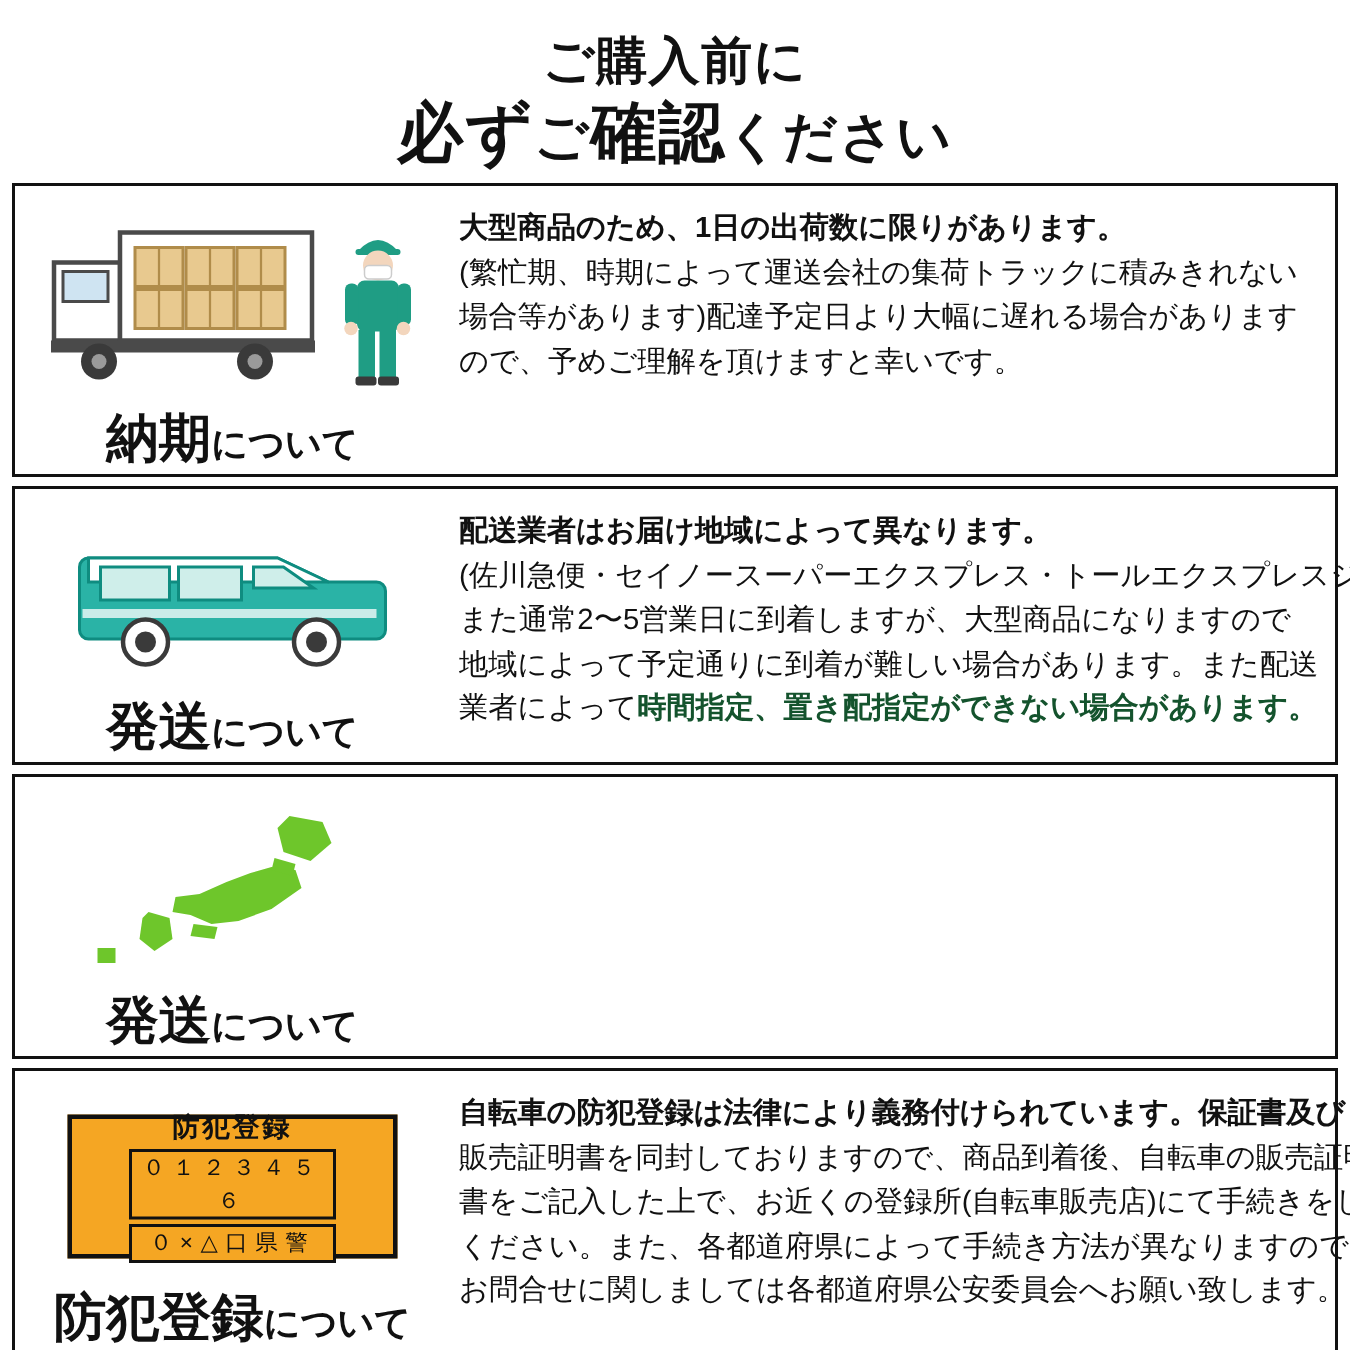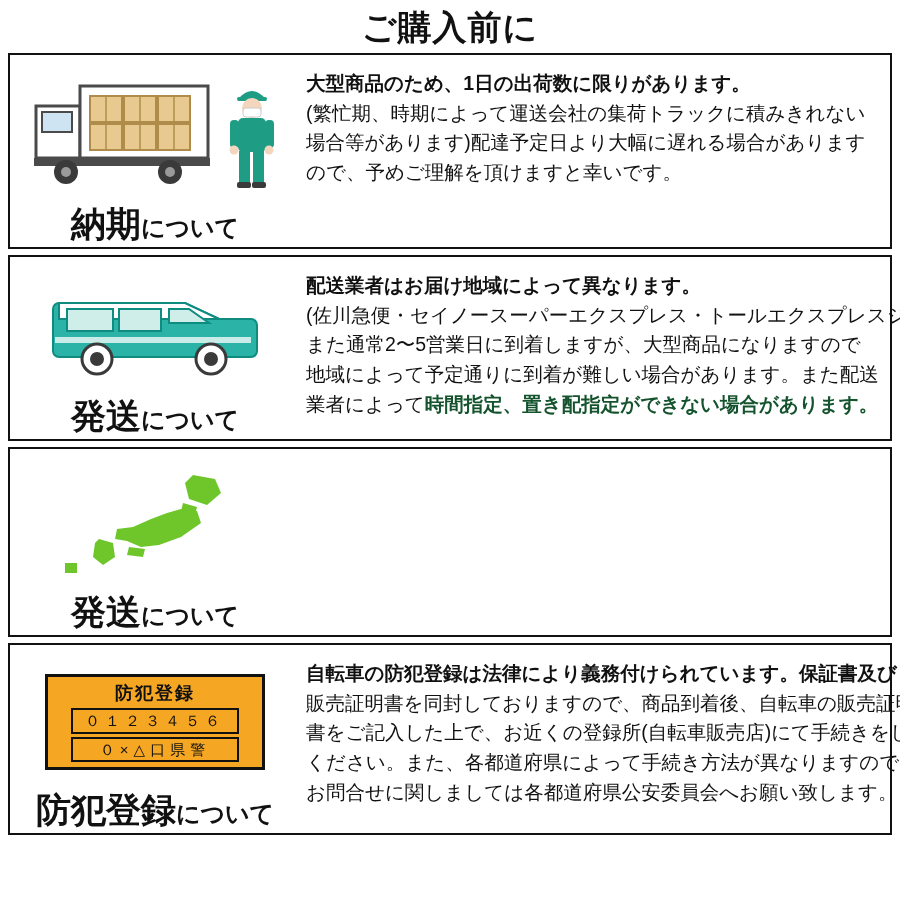--- a/index.html
+++ b/index.html
@@ -18,21 +18,21 @@
     width: 900px;
     height: 900px;
     position: relative;
     box-sizing: border-box;
     padding: 0 8px;
   }
 
   
   .header {
     text-align: center;
-    padding-top: 8px;
+    padding-top: 22px;
     padding-bottom: 6px;
   }
   .header-line1 {
     font-size: 34px;
     font-weight: bold;
     letter-spacing: 1px;
     line-height: 1.15;
   }
   .header-line2 {
     font-size: 36px;
@@ -125,37 +125,40 @@
     justify-content: center;
     gap: 3px;
     padding: 4px;
   }
   .card-title {
     font-size: 18px;
     font-weight: bold;
     letter-spacing: 2px;
   }
   .card-num, .card-pref {
-    width: 168px;
+    width: 138px;
     box-sizing: border-box;
     background: #F5A623;
     border: 2px solid #111;
     text-align: center;
     font-size: 15px;
     letter-spacing: 5px;
     line-height: 1.45;
   }
 </style>
 </head>
 <body>
 
 <div class="page">
 
   <div class="header">
     <div class="header-line1">ご購入前に</div>
+    <div class="header-line2">
+      <span class="hl-big">必ず</span><span>ご</span><span class="hl-big">確認</span><span>ください</span>
+    </div>
   </div>
 
   <div class="section sec-1">
     <div class="sec-left">
       <div class="sec-illus">
         <div class="illus-row">
 
           <svg width="190" height="112" viewBox="0 0 190 112">
 
             <rect x="4" y="28" width="44" height="52" fill="#ffffff" stroke="#4a4a4a" stroke-width="3"></rect>

